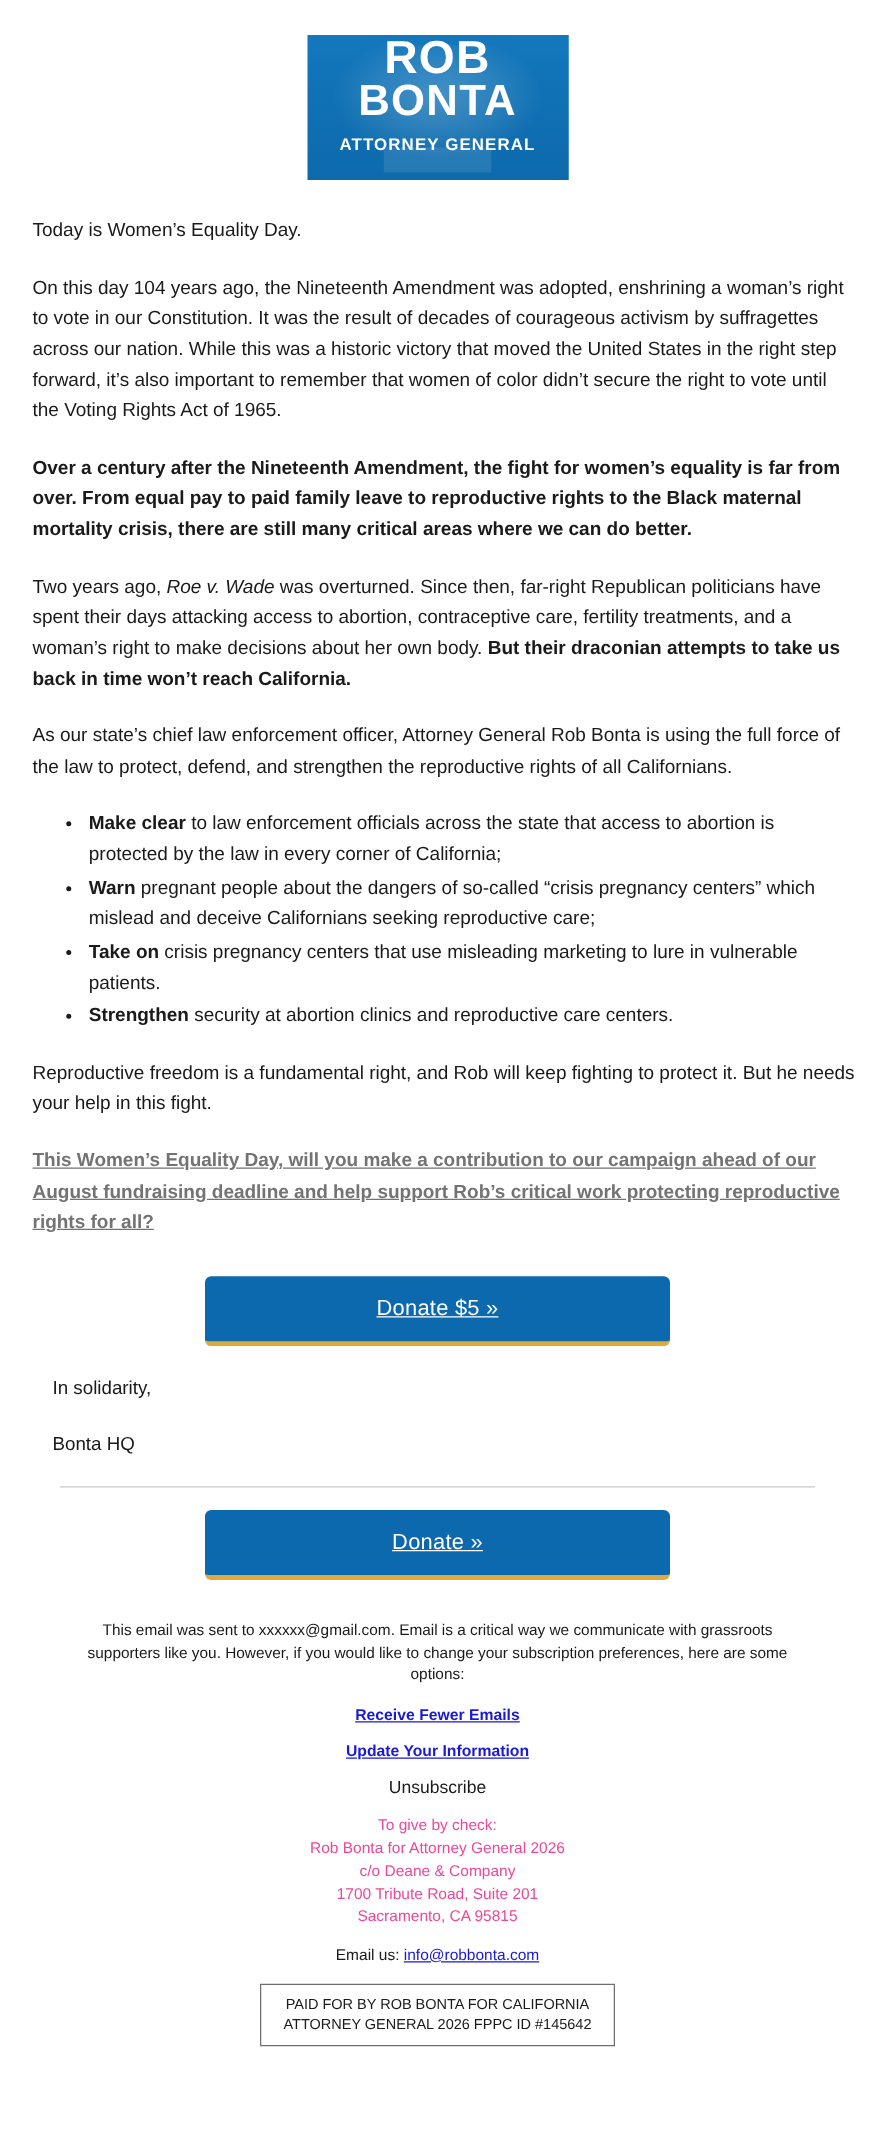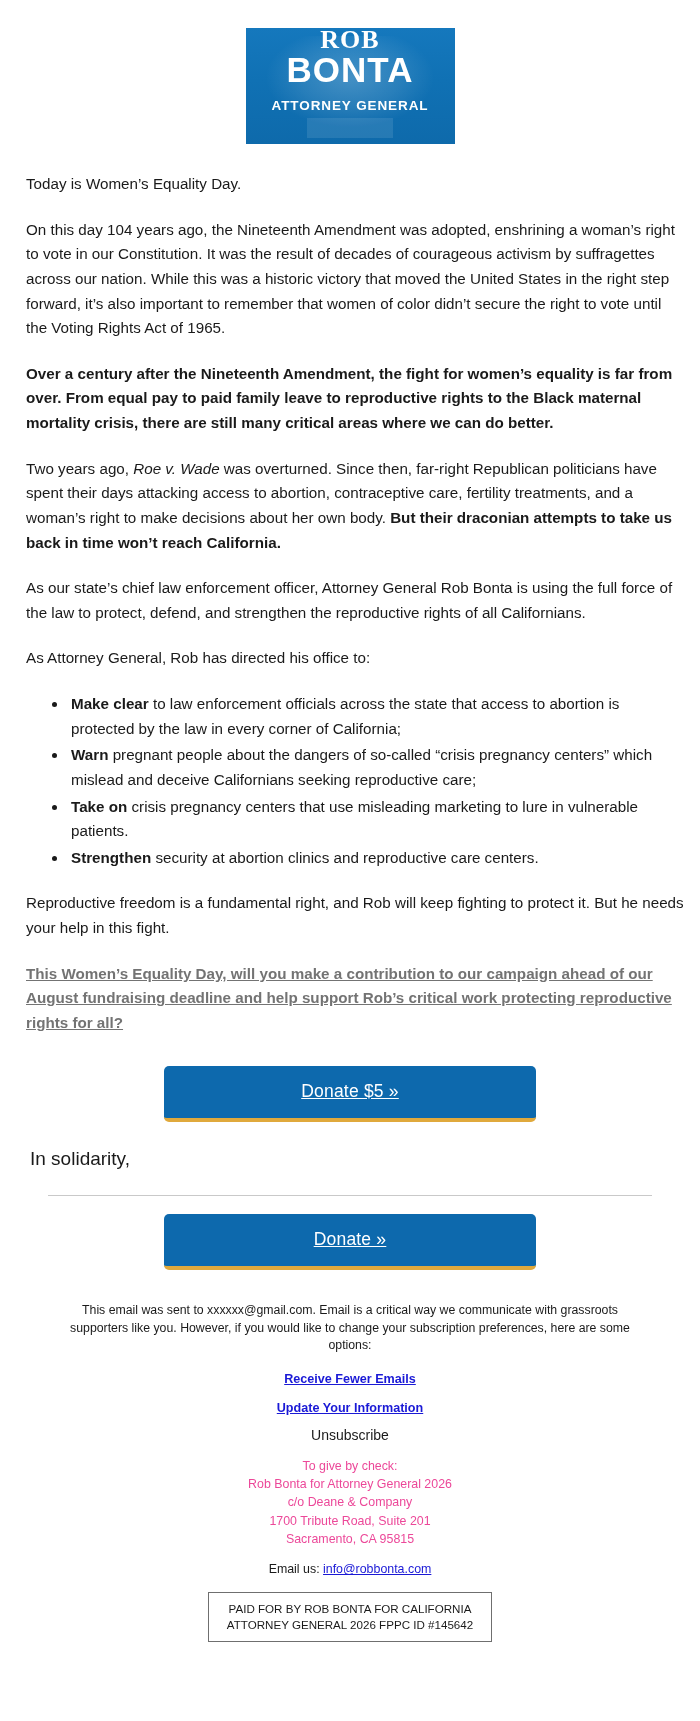--- a/index.html
+++ b/index.html
@@ -57,23 +57,22 @@
     position: relative;
     z-index: 2;
     color: #ffffff;
     font-weight: bold;
     letter-spacing: 0px;
     line-height: 0.96;
     padding-top: 14px;
   }
   .logo-line1 {
     display: block;
-    font-size: 26px;
+    font-size: 37px;
     letter-spacing: 1px;
-    font-family: Liberation Serif, serif;
   }
   .logo-line2 {
     display: block;
     font-size: 35px;
     letter-spacing: 1px;
   }
   .logo-sub {
     position: relative;
     z-index: 2;
     display: block;
@@ -143,23 +142,23 @@
     font-family: "Liberation Sans", sans-serif;
     text-align: center;
     cursor: pointer;
     letter-spacing: 0.2px;
   }
 
   .signoff {
     padding: 6px 26px 0 26px;
   }
   .signoff p {
-    font-size: 19px;
+    font-size: 15px;
     line-height: 1.62;
-    margin: 0 0 21px 4px;
+    margin: 0 0 21px 16px;
   }
 
   
   hr.divider {
     border: none;
     border-top: 1px solid #c9c9c9;
     margin: 18px 48px 6px 48px;
   }
   .footer {
     padding: 4px 60px 22px 60px;
@@ -232,40 +231,40 @@
     <p>Today is Women’s Equality Day.</p>
 
     <p>On this day 104 years ago, the Nineteenth Amendment was adopted, enshrining a woman’s right to vote in our Constitution. It was the result of decades of courageous activism by suffragettes across our nation. While this was a historic victory that moved the United States in the right step forward, it’s also important to remember that women of color didn’t secure the right to vote until the Voting Rights Act of 1965.</p>
 
     <p class="bold">Over a century after the Nineteenth Amendment, the fight for women’s equality is far from over. From equal pay to paid family leave to reproductive rights to the Black maternal mortality crisis, there are still many critical areas where we can do better.</p>
 
     <p><span>Two years ago, </span><em>Roe v. Wade</em><span> was overturned. Since then, far-right Republican politicians have spent their days attacking access to abortion, contraceptive care, fertility treatments, and a woman’s right to make decisions about her own body. </span><span class="b">But their draconian attempts to take us back in time won’t reach California.</span></p>
 
     <p>As our state’s chief law enforcement officer, Attorney General Rob Bonta is using the full force of the law to protect, defend, and strengthen the reproductive rights of all Californians.</p>
 
-    <p>As Attorney General, Rob has directed his office to:</p>
 
     <ul class="actions">
       <li><b>Make clear</b><span> to law enforcement officials across the state that access to abortion is protected by the law in every corner of California;</span></li>
       <li><b>Warn</b><span> pregnant people about the dangers of so-called “crisis pregnancy centers” which mislead and deceive Californians seeking reproductive care;</span></li>
       <li><b>Take on</b><span> crisis pregnancy centers that use misleading marketing to lure in vulnerable patients.</span></li>
       <li><b>Strengthen</b><span> security at abortion clinics and reproductive care centers.</span></li>
     </ul>
 
     <p>Reproductive freedom is a fundamental right, and Rob will keep fighting to protect it. But he needs your help in this fight.</p>
 
     <a href="#" class="cta-link">This Women’s Equality Day, will you make a contribution to our campaign ahead of our August fundraising deadline and help support Rob’s critical work protecting reproductive rights for all?</a>
   </div>
 
   <div class="btn-row">
     <a href="#" class="btn-donate">Donate $5 »</a>
   </div>
 
   <div class="signoff">
     <p>In solidarity,</p>
+    <p>Bonta HQ</p>
   </div>
 
   <hr class="divider">
 
   <div class="btn-row">
     <a href="#" class="btn-donate">Donate »</a>
   </div>
 
   <div class="footer">
 

